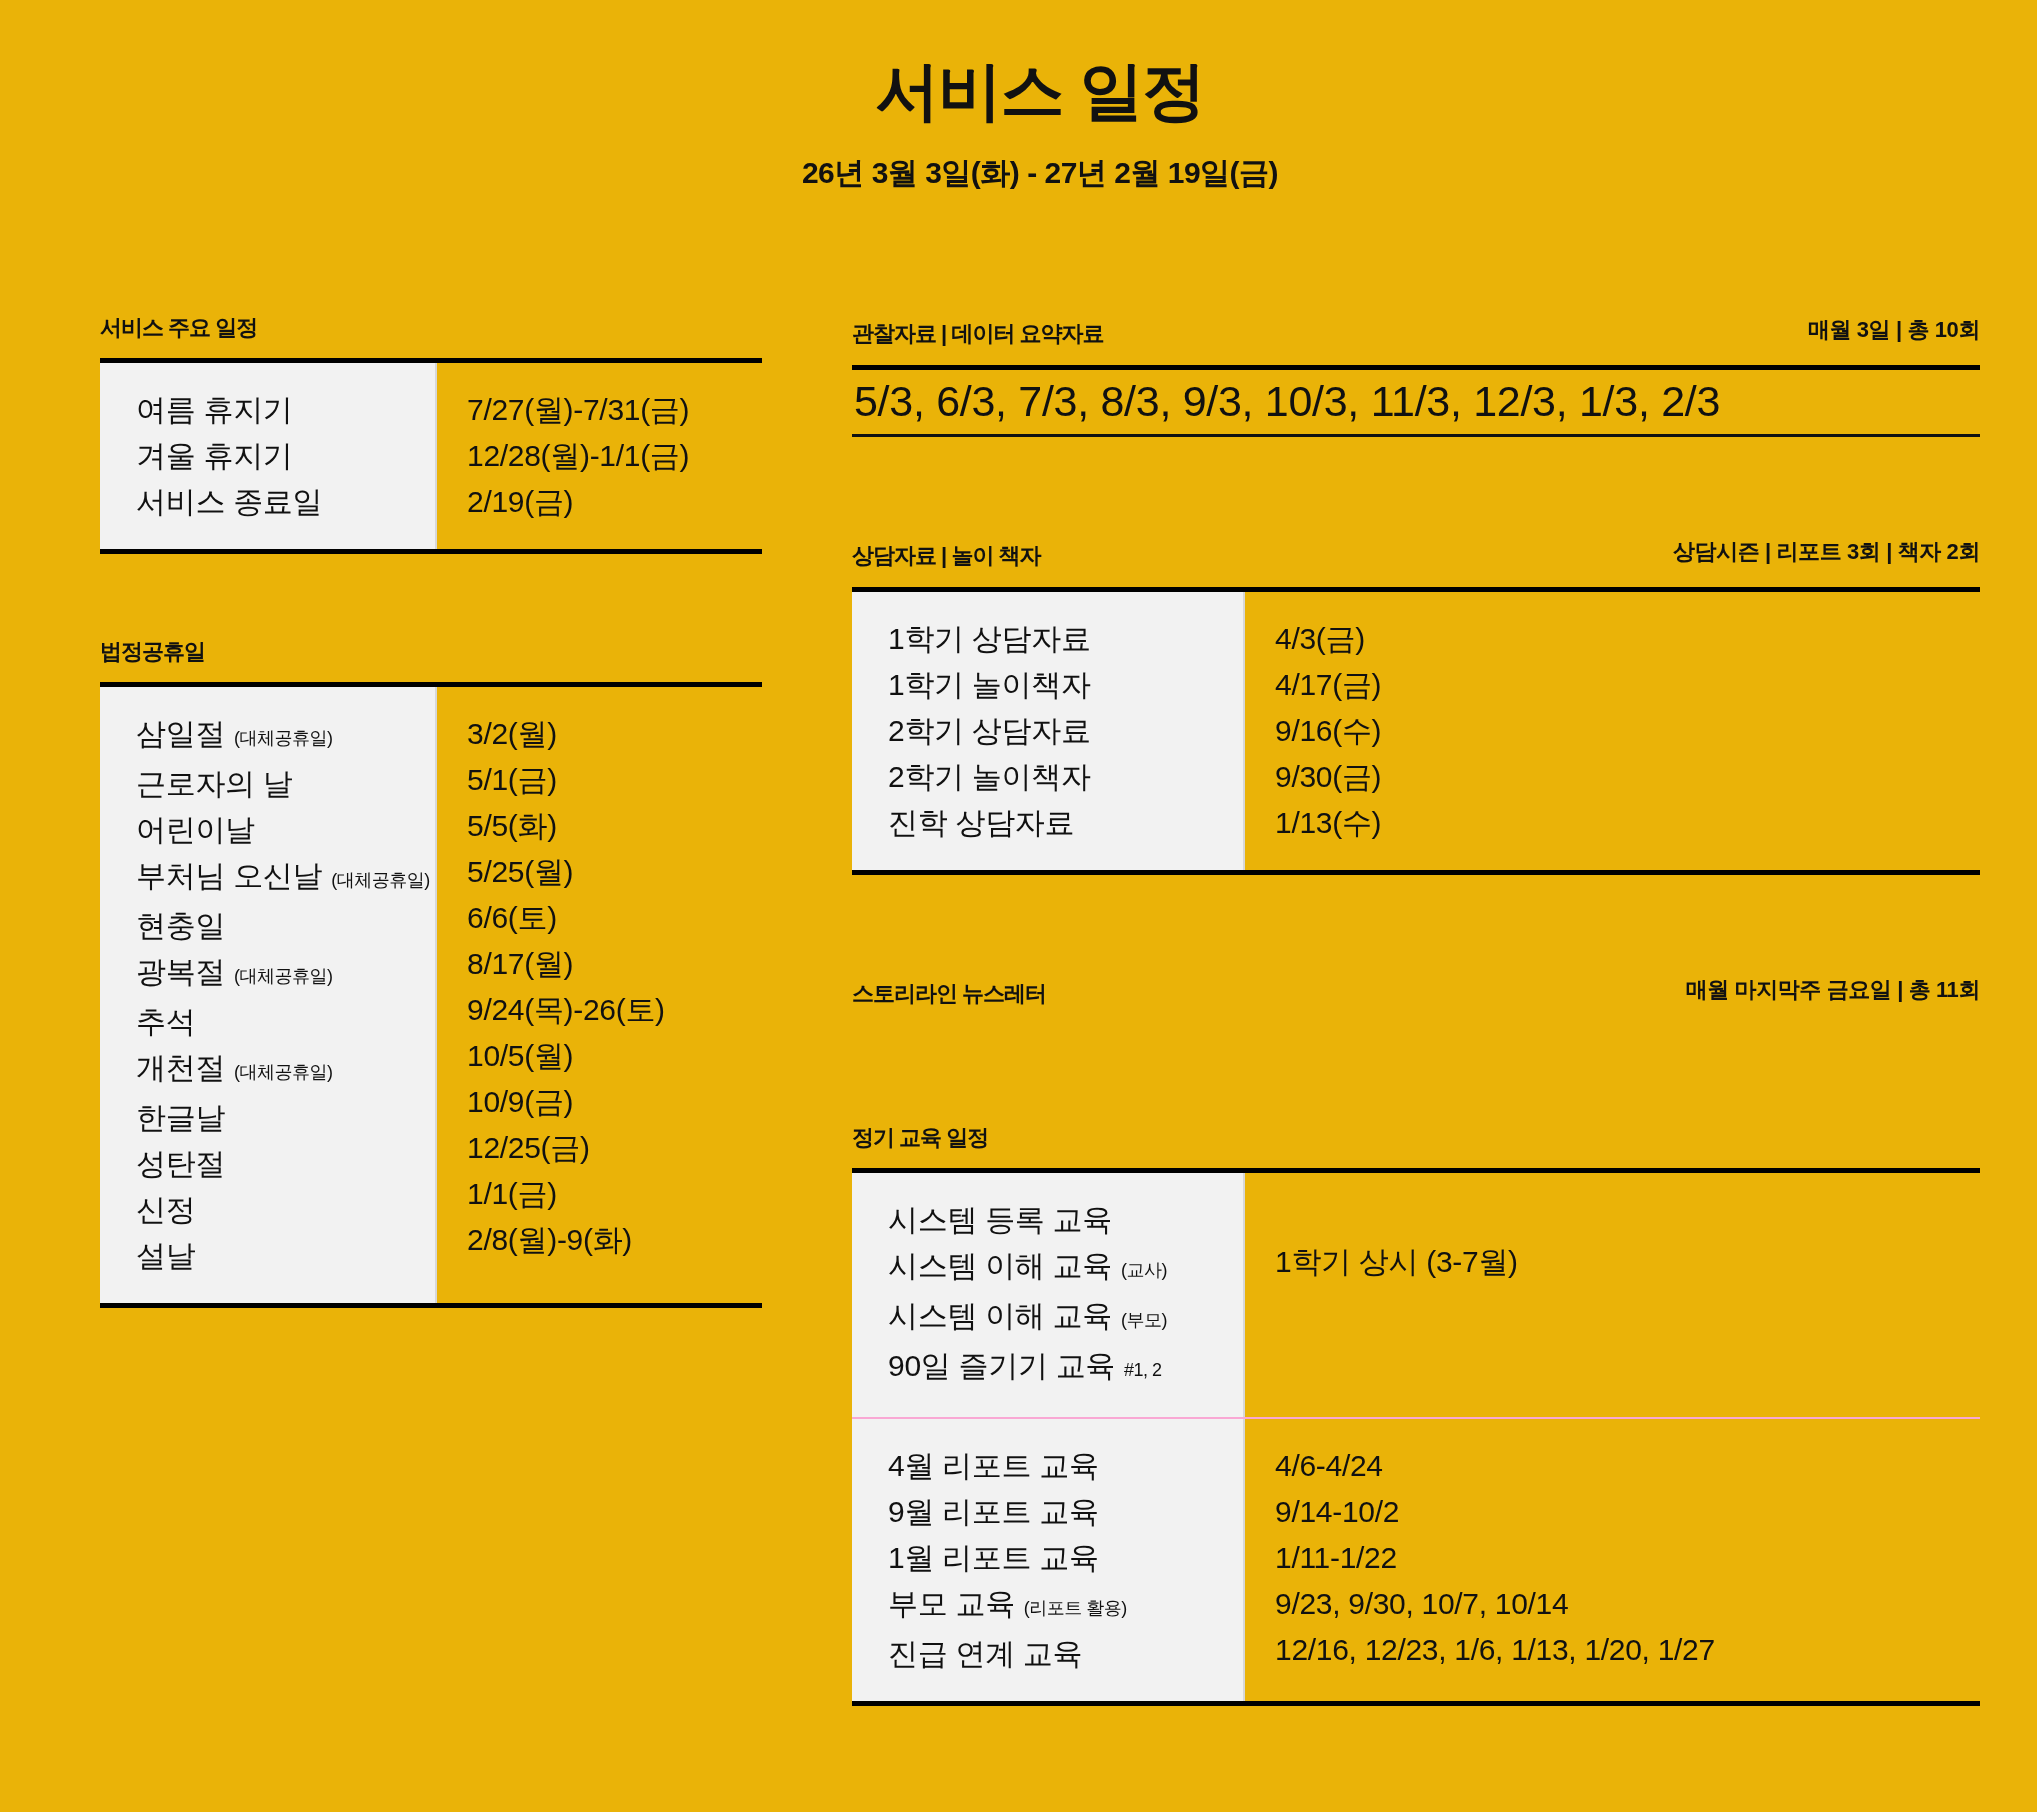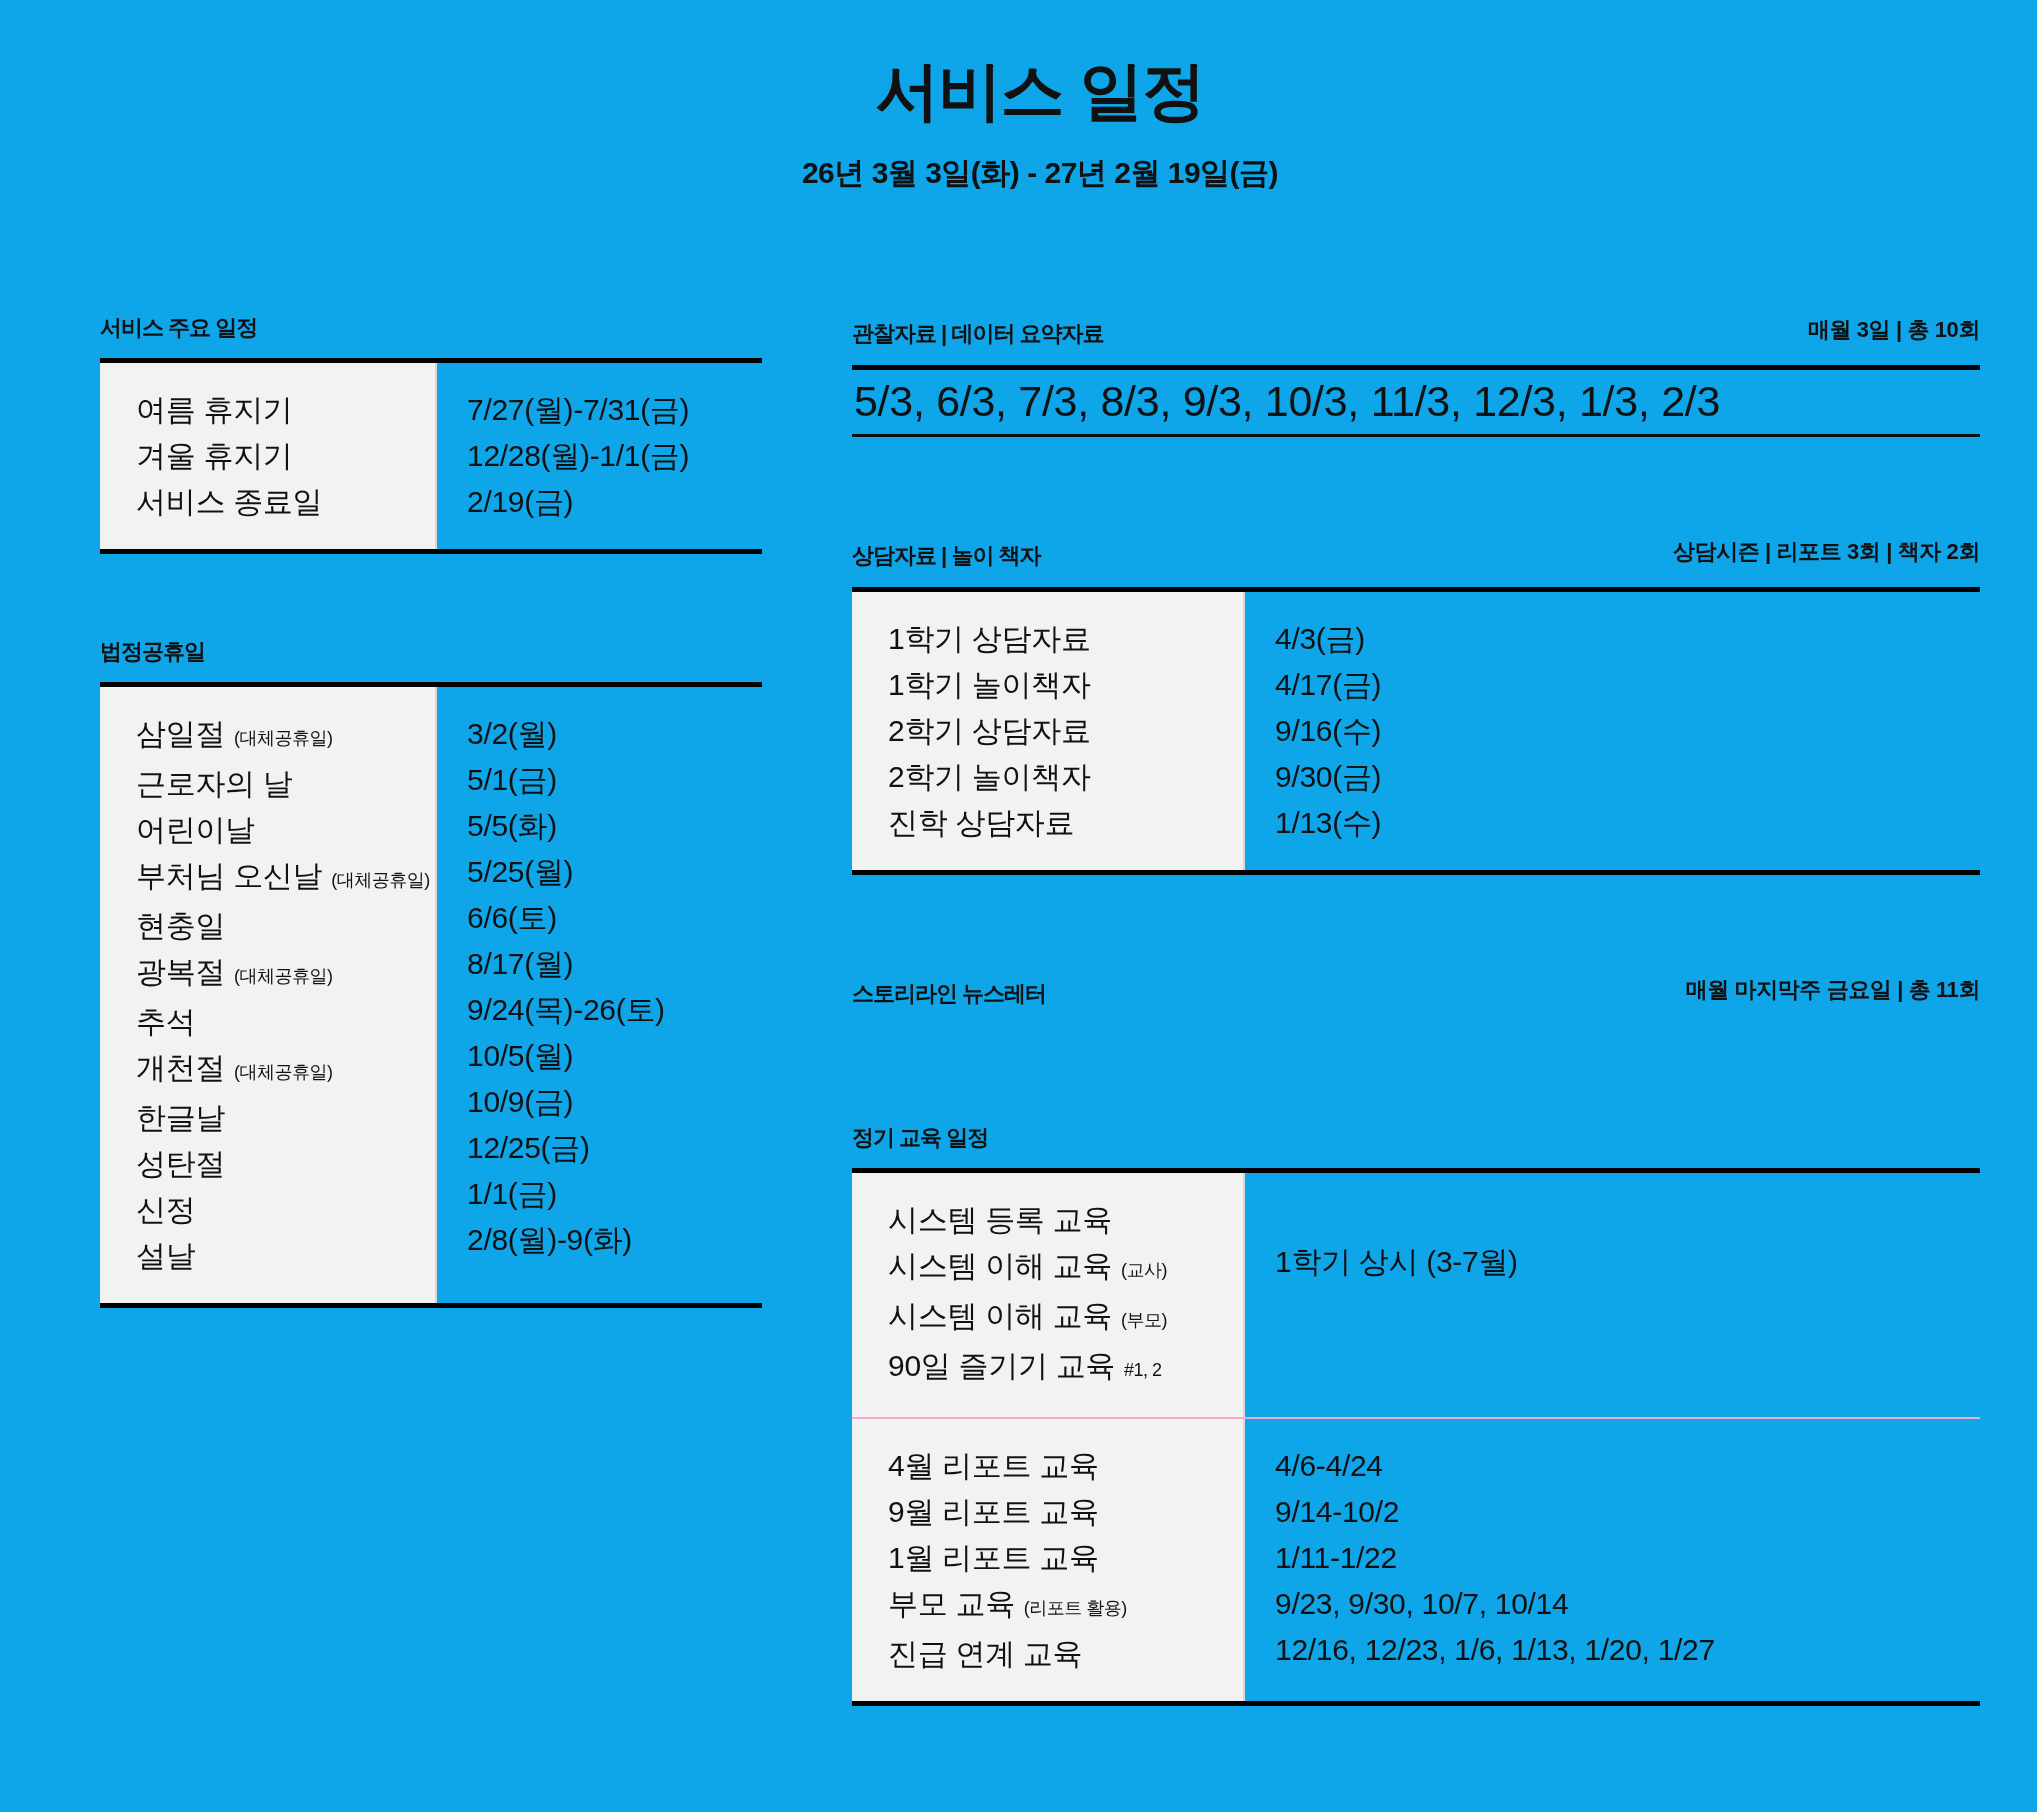--- a/index.html
+++ b/index.html
@@ -1,18 +1,18 @@
 <!DOCTYPE html>
 <html lang="ko"><head>
 <meta charset="utf-8">
 <style>
   html,body{margin:0;padding:0;background:#ffffff;}
   body{font-family:"Liberation Sans", sans-serif;color:#111111;}
   .page{position:relative;width:2038px;height:1813px;box-sizing:border-box;
-        padding:55px 58px 0 100px;background:#0ea5e9;overflow:hidden;}
+        padding:55px 58px 0 100px;background:#eab308;overflow:hidden;}
 
   
   .doc-header{text-align:center;}
   .doc-title{margin:0;font-size:64px;font-weight:800;letter-spacing:-1.5px;line-height:1.15;}
   .doc-subtitle{margin:24px 0 0;font-size:30px;font-weight:700;letter-spacing:-0.5px;line-height:1.3;}
 
   
   .columns{display:flex;gap:90px;align-items:flex-start;margin-top:123px;}
   .col-left{width:662px;flex:none;}
   .col-right{flex:1;min-width:0;}

